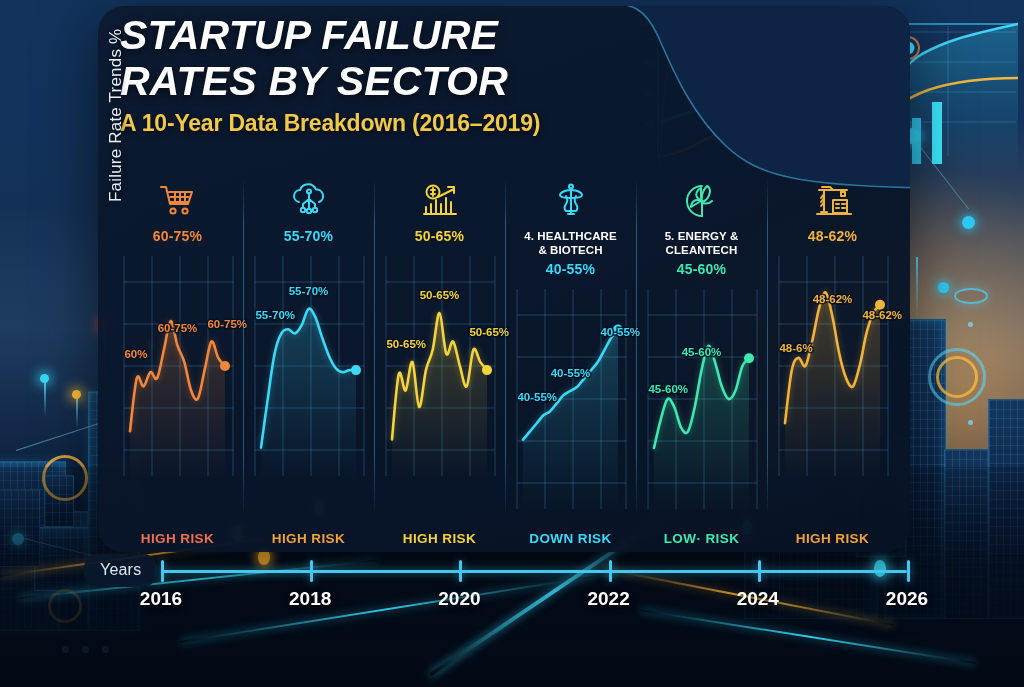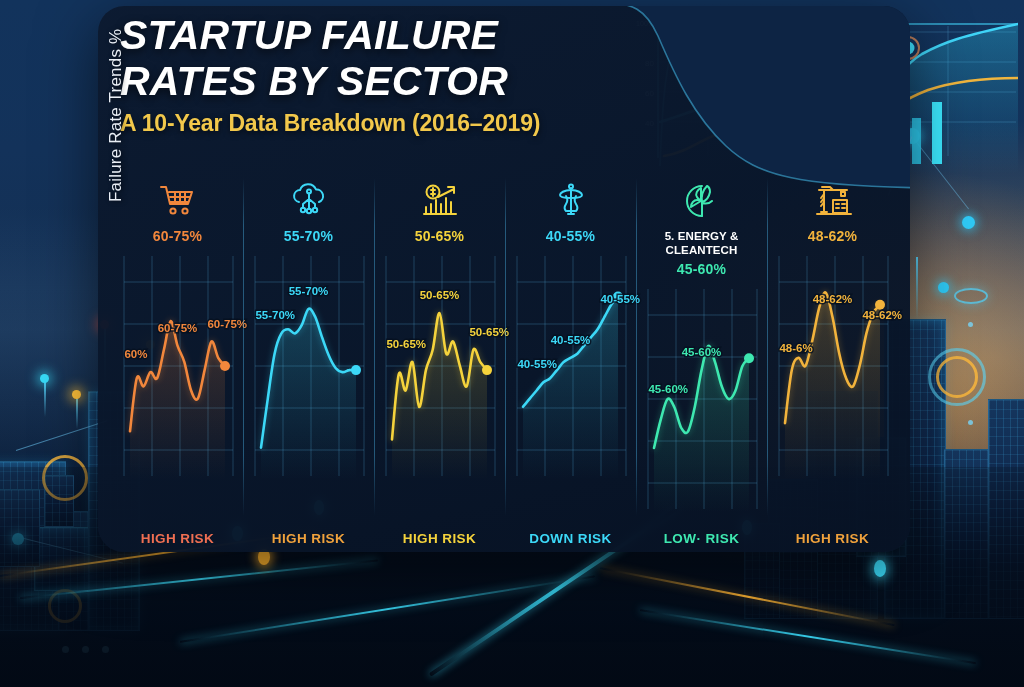--- a/index.html
+++ b/index.html
@@ -396,20 +396,24 @@
           <div class="panel">
     <div class="p-icon">
               <svg width="40" height="40" viewBox="0 0 40 40" fill="none" stroke="#3cd8f7" stroke-width="2" stroke-linecap="round" stroke-linejoin="round">
       <path d="M20 7v25"></path>
                 <circle cx="20" cy="5.5" r="2"></circle>
       <path d="M20 9c-7 0-11 3-11 5s4 3 11 3 11-1 11-3-4-5-11-5z"></path>
       <path d="M15 15c2 3 2 5 0 8s-2 5 0 7M25 15c-2 3-2 5 0 8s2 5 0 7"></path>
       <path d="M16 30h8M17 33h6"></path>
               </svg>
             </div>
+    <div class="p-name">
+      <span>4. HEALTHCARE</span><br>
+      <span>&amp; BIOTECH</span>
+    </div>
     <div class="p-range" style="color:#3cd8f7">40-55%</div>
     <div class="p-chart">
       <svg viewBox="0 0 119 228" preserveAspectRatio="none">
         <defs>
           <linearGradient id="fill3" x1="0" y1="0" x2="0" y2="1">
             <stop offset="0" stop-color="#3cd8f7" stop-opacity=".22"></stop>
             <stop offset="1" stop-color="#3cd8f7" stop-opacity="0"></stop>
           </linearGradient>
         </defs>
         <g stroke="rgba(80,170,215,.30)" stroke-width="1">
@@ -520,14 +524,32 @@
                 <text x="59.5" y="51.0" text-anchor="middle" fill="#f2b33c" font-size="11.5" font-weight="bold" font-family="Liberation Sans, sans-serif" style="paint-order:stroke;stroke:rgba(6,16,32,.85);stroke-width:3px;">48-62%</text>
                 <text x="89.4" y="67.4" text-anchor="start" fill="#f2b33c" font-size="11.5" font-weight="bold" font-family="Liberation Sans, sans-serif" style="paint-order:stroke;stroke:rgba(6,16,32,.85);stroke-width:3px;">48-62%</text>
       </svg>
     </div>
     <div class="p-risk" style="color:#f0a23c">HIGH RISK</div>
           </div>
         </div>
     </div>
   </div>
 
+  <div class="years">
+    <div class="years-pill">Years</div>
+    <div class="axis-line"></div>
+    <div id="ticks">
+        <div class="tick" style="left: 147px;"></div>
+        <div class="yr" style="left: 147px;">2016</div>
+        <div class="tick" style="left: 296.2px;"></div>
+        <div class="yr" style="left: 296.2px;">2018</div>
+        <div class="tick" style="left: 445.4px;"></div>
+        <div class="yr" style="left: 445.4px;">2020</div>
+        <div class="tick" style="left: 594.6px;"></div>
+        <div class="yr" style="left: 594.6px;">2022</div>
+        <div class="tick" style="left: 743.8px;"></div>
+        <div class="yr" style="left: 743.8px;">2024</div>
+        <div class="tick" style="left: 893px;"></div>
+        <div class="yr" style="left: 893px;">2026</div>
+      </div>
+  </div>
 
 </div>
 
 </body></html>

